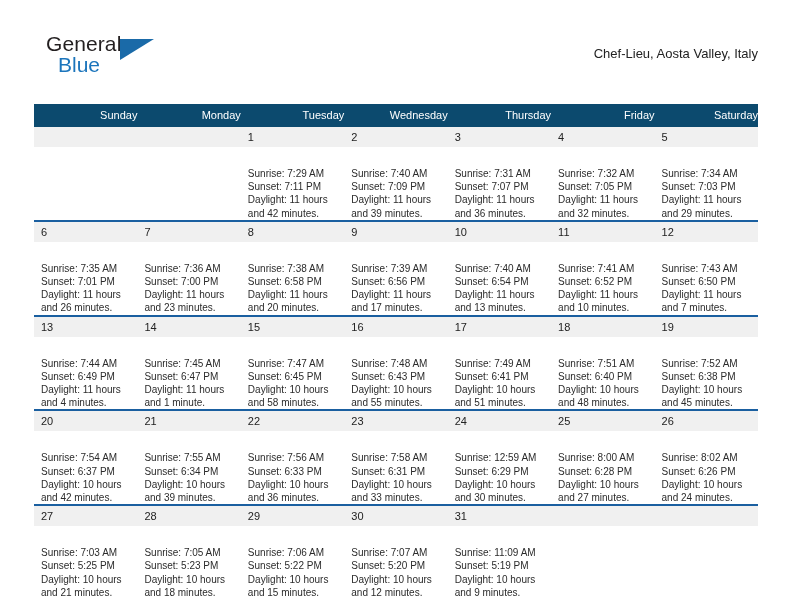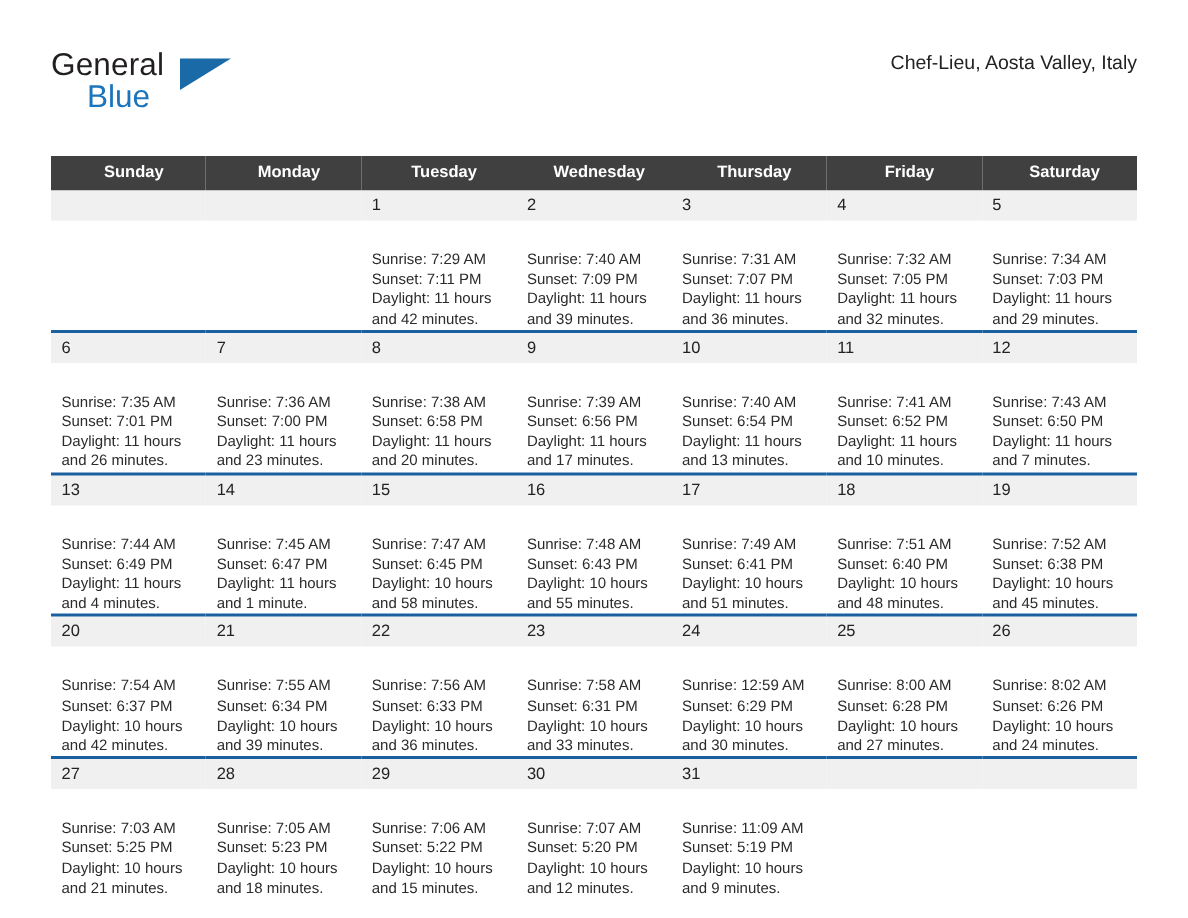--- a/index.html
+++ b/index.html
@@ -31,21 +31,21 @@
   }
   .brand {
     position: absolute;
     left: 0;
     top: 4px;
     width: 130px;
     height: 56px;
   }
   .brand-general {
     position: absolute;
-    left: 0;
+    left: 12px;
     top: 0;
     font-size: 21px;
     letter-spacing: 0.1px;
     color: #231f20;
     font-family: "Liberation Sans", sans-serif;
   }
   .brand-blue {
     position: absolute;
     left: 24px;
     top: 21px;
@@ -73,39 +73,39 @@
     font-size: 26px;
     font-weight: normal;
     color: #222222;
     line-height: 34px;
     white-space: nowrap;
   }
   .location-subtitle {
     font-size: 13px;
     color: #222222;
     line-height: 20px;
-    margin-top: 4px;
+    margin-top: 16px;
     white-space: nowrap;
   }
 
   
   .calendar {
     position: absolute;
     left: 34px;
     top: 104px;
     width: 724px;
     border-collapse: collapse;
     table-layout: fixed;
   }
   .calendar th {
-    background: #404040;
+    background: #0c4a6e;
     color: #ffffff;
     font-size: 11px;
-    font-weight: bold;
-    text-align: center;
+    font-weight: normal;
+    text-align: right;
     padding: 5px 0 5px 7px;
     height: 13px;
     line-height: 13px;
   }
   .calendar td {
     width: 103.43px;
     vertical-align: top;
     padding: 0;
     border-top: 2px solid #1a5fa0;
     height: 88px;

